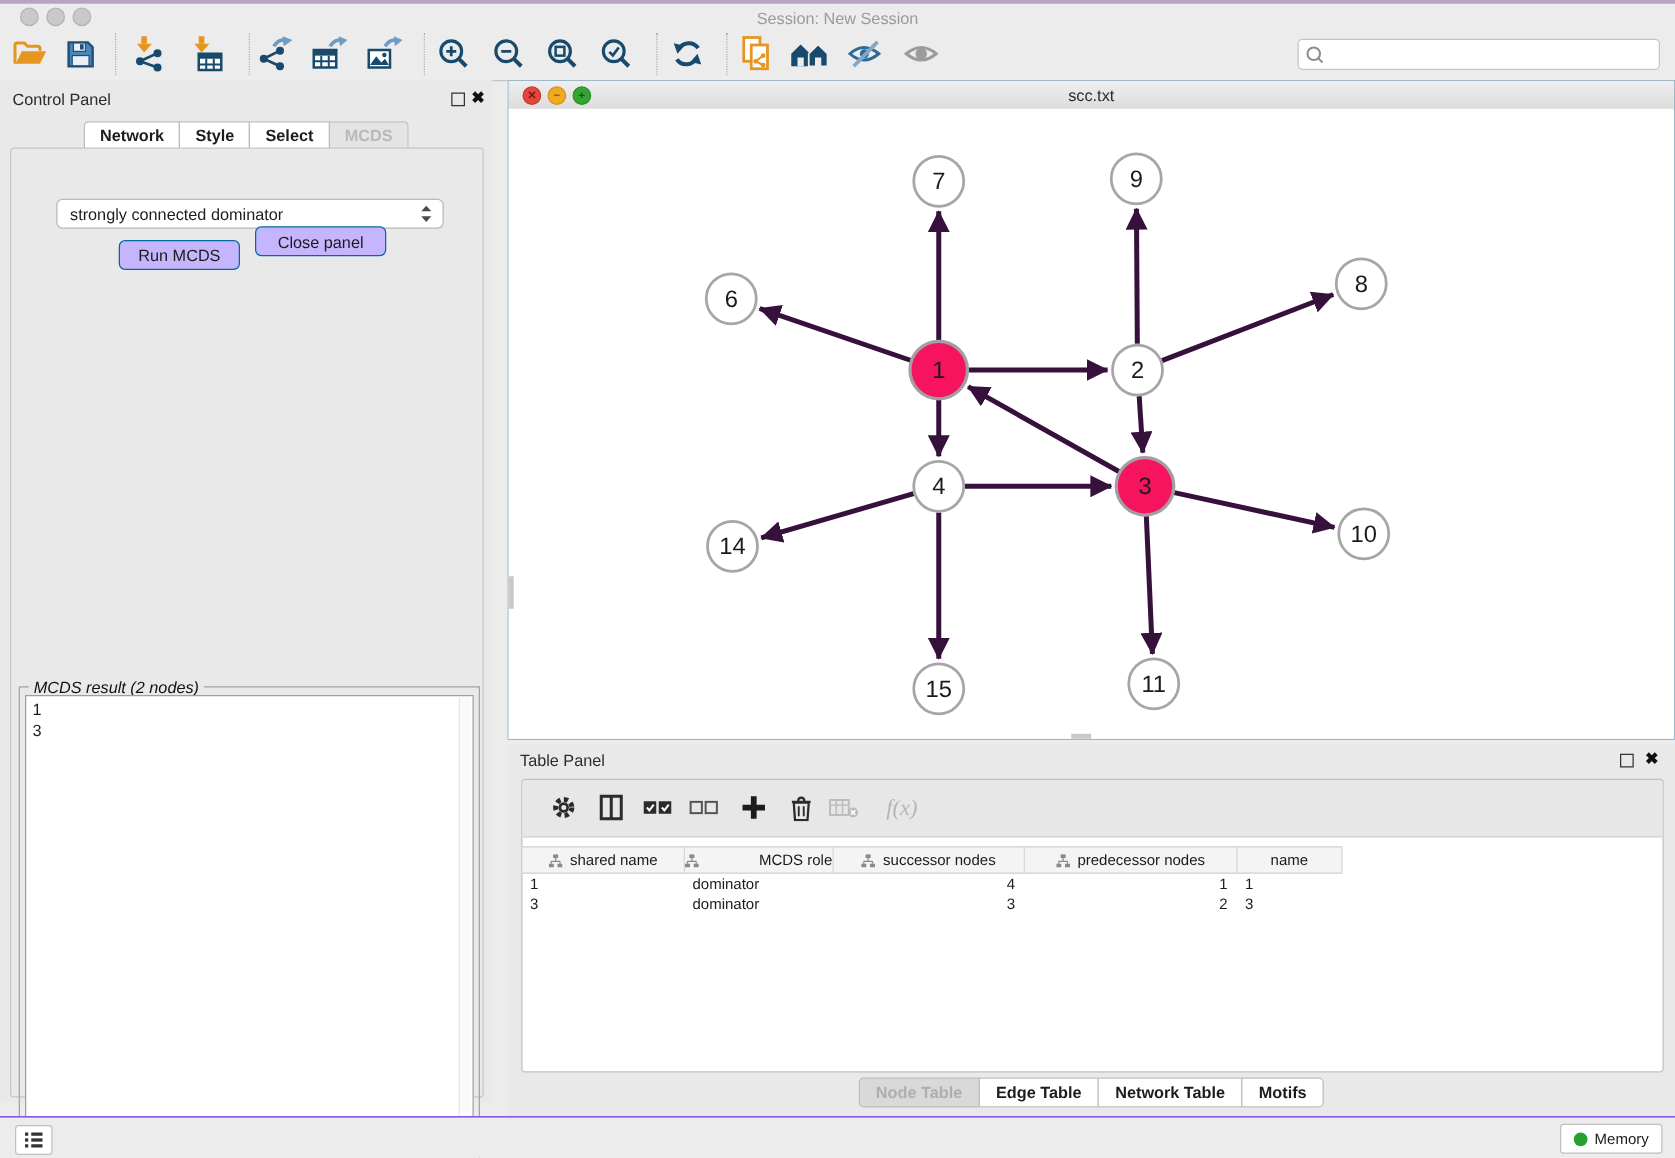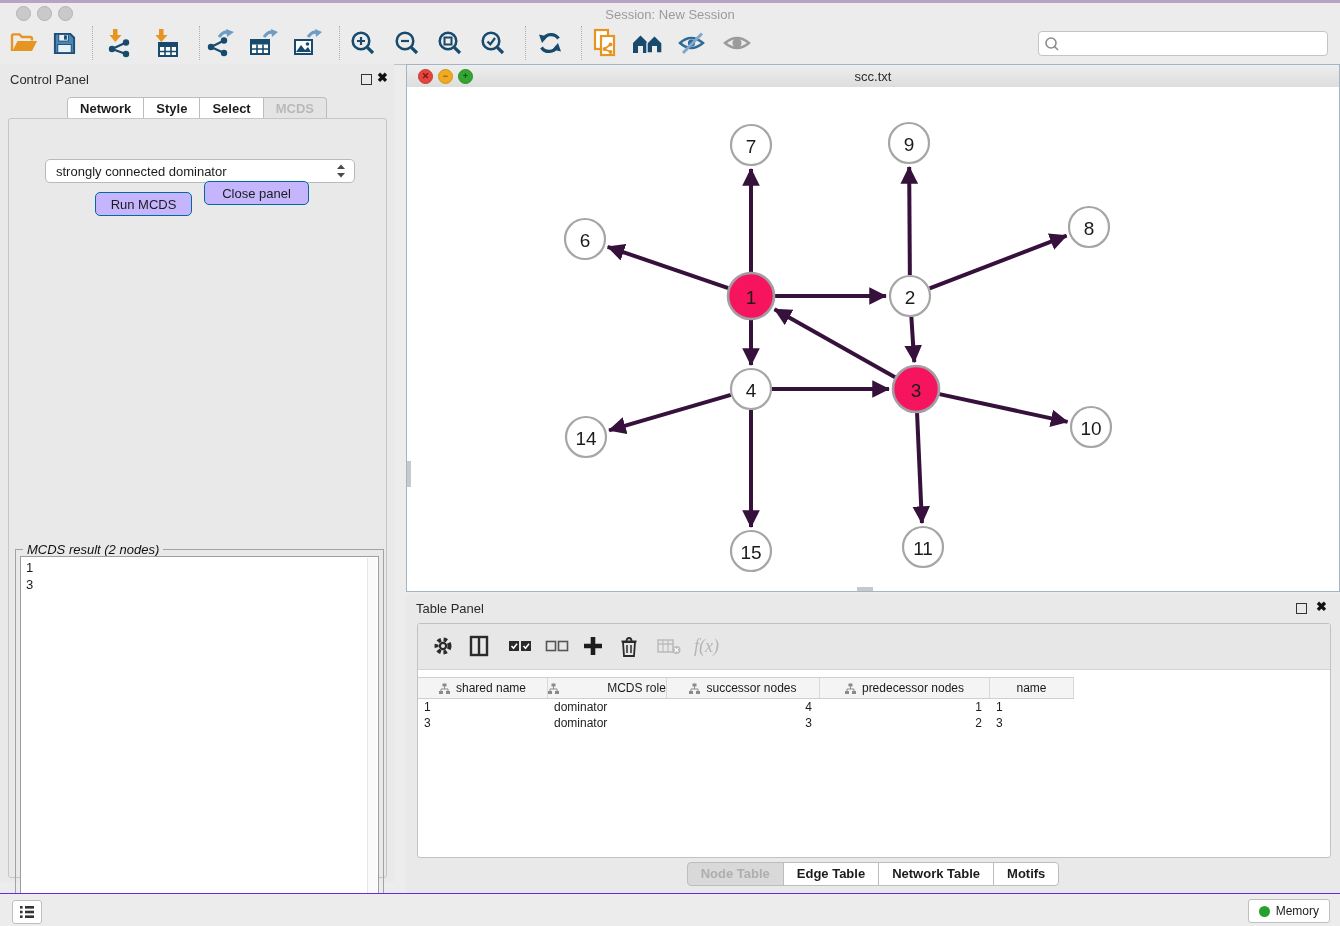--- a/index.html
+++ b/index.html
@@ -40,21 +40,21 @@
   #network-frame{left:406px;top:64px;width:934px;height:528px;background:#fff;border:1px solid #9fb6c7;box-sizing:border-box;}
   #net-titlebar{position:absolute;left:0;top:0;width:100%;height:22px;background:linear-gradient(#eeeeee,#dddddd);border-bottom:1px solid #bdbdbd;}
   #net-title{position:absolute;width:100%;text-align:center;top:4px;font-size:13px;color:#2b2b2b;}
   .tl{position:absolute;top:4px;width:13px;height:13px;border-radius:50%;font-size:9px;font-weight:bold;line-height:13px;text-align:center;}
   #net-canvas{position:absolute;left:0;top:22px;width:932px;height:504px;background:#fff;}
   .grip{position:absolute;background:#c9c9c9;}
   
   #table-panel{left:406px;top:595px;width:934px;height:298px;background:#e9e9e9;}
   #tp-container{position:absolute;left:11px;top:28px;width:912px;height:233px;border:1px solid #c2c2c2;border-radius:3px;background:#fff;overflow:hidden;}
   #tp-toolbar{position:absolute;left:0;top:0;width:100%;height:45px;background:#e7e7e7;border-bottom:1px solid #d4d4d4;}
-  .tpt-btn{position:absolute;top:7px;width:30px;height:30px;display:flex;align-items:center;justify-content:flex-start;}
+  .tpt-btn{position:absolute;top:7px;width:30px;height:30px;display:flex;align-items:center;justify-content:flex-end;}
   #tbl-header{position:absolute;left:0;top:53px;height:20px;display:flex;background:#f4f4f4;border-top:1px solid #d0d0d0;border-bottom:1px solid #cfcfcf;}
   .th-cell{display:flex;align-items:center;justify-content:center;gap:6px;font-size:12px;color:#1a1a1a;border-right:1px solid #d8d8d8;box-sizing:border-box;}
   .tbl-row{position:absolute;left:0;height:16px;display:flex;font-size:12px;}
   .td-cell{box-sizing:border-box;padding:1px 8px 0 6px;white-space:nowrap;overflow:hidden;}
   #tp-tabs{position:absolute;left:0;bottom:7px;width:100%;display:flex;justify-content:center;}
   .tp-tab{border:1px solid #bdbdbd;background:#fff;font-size:13px;font-weight:600;padding:3px 13px 4px;margin-left:-1px;}
   .tp-tab:first-child{border-top-left-radius:4px;border-bottom-left-radius:4px;margin-left:0;}
   .tp-tab:last-child{border-top-right-radius:4px;border-bottom-right-radius:4px;}
   .tp-tab.selected{background:#d9d9d9;color:#aeaeae;}
   

